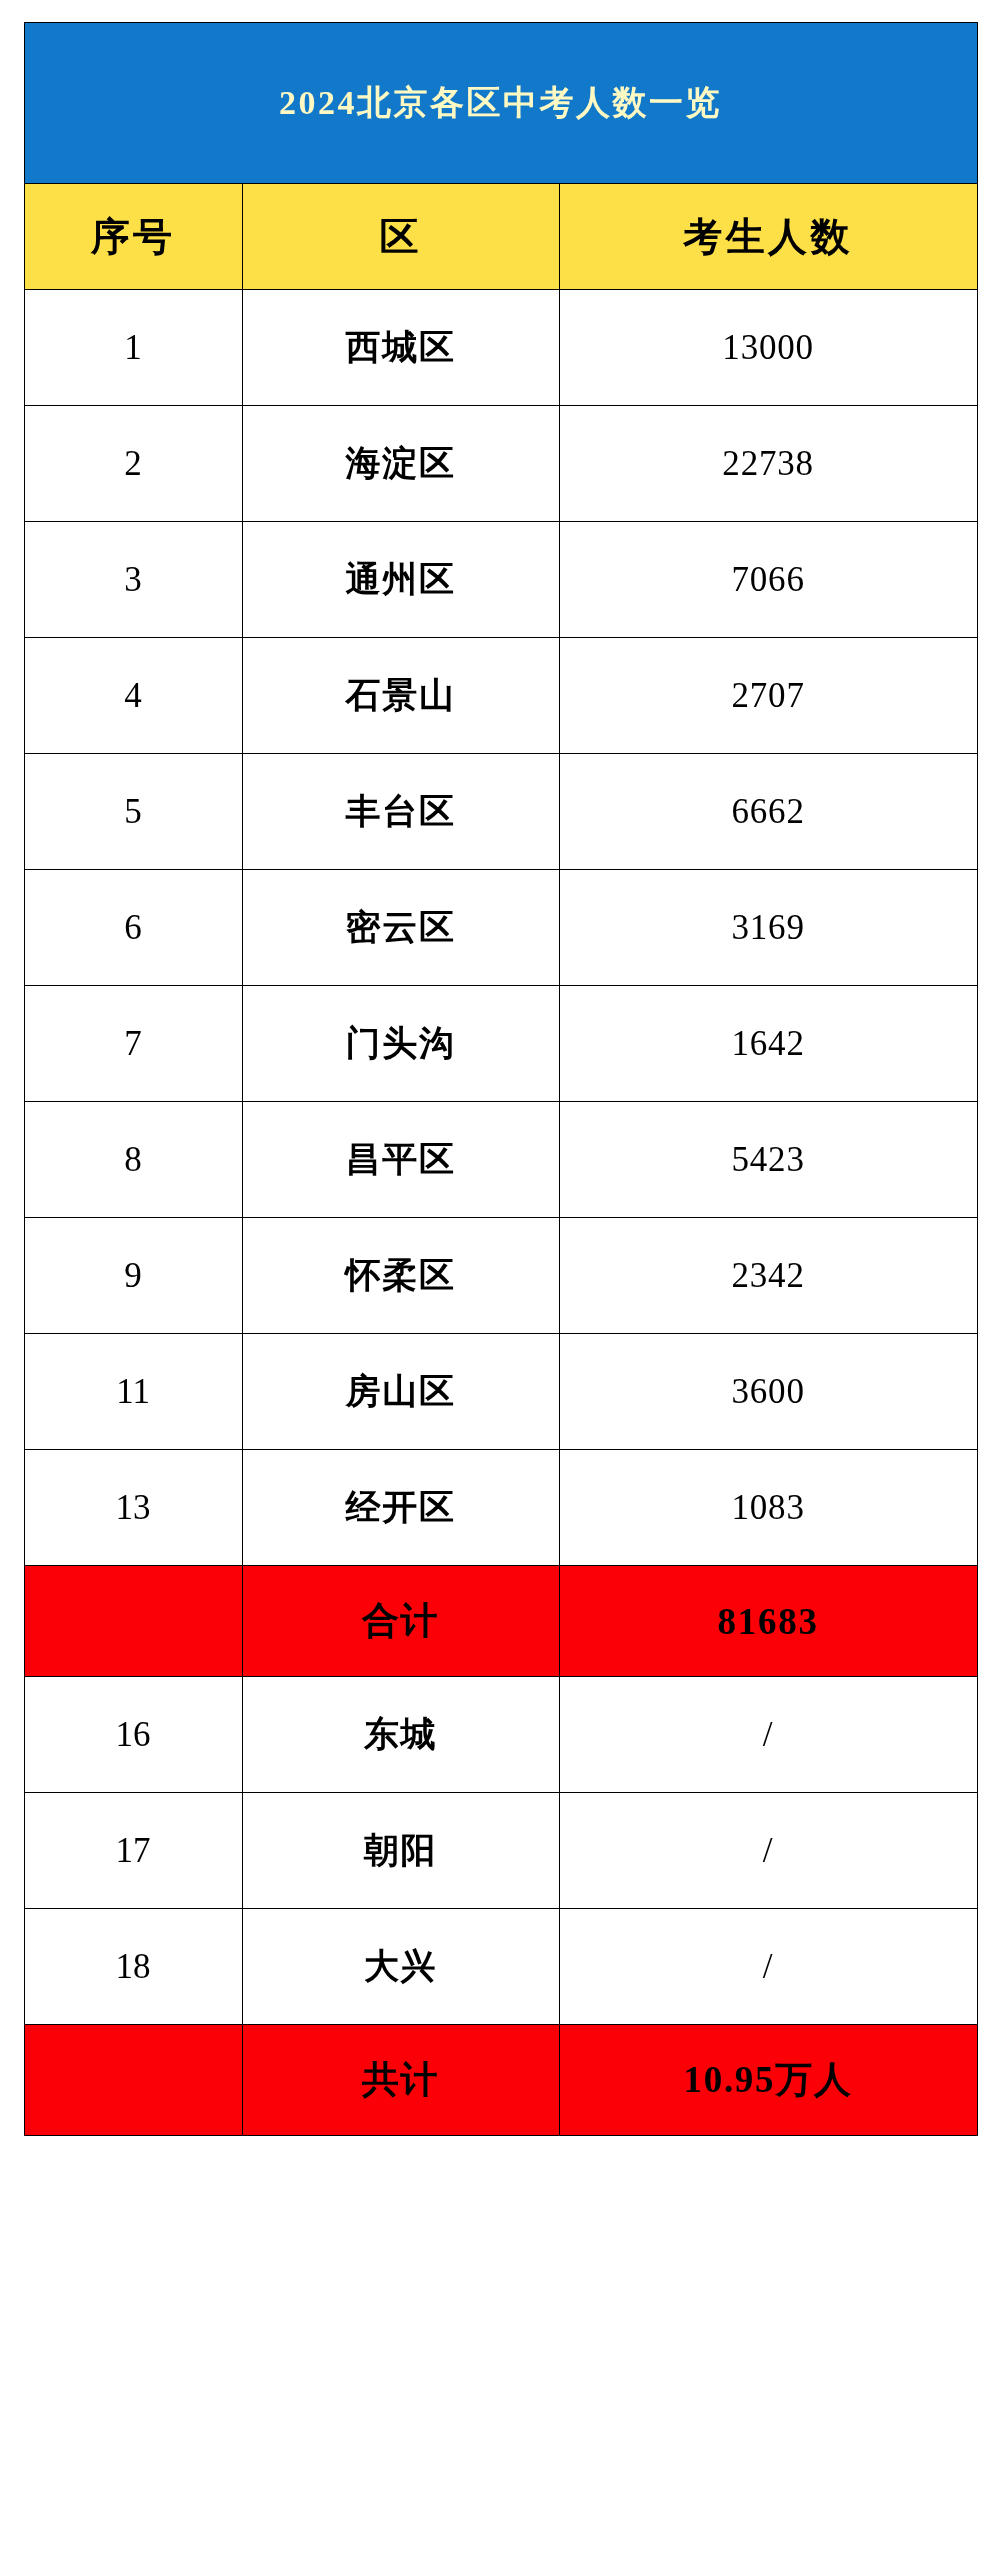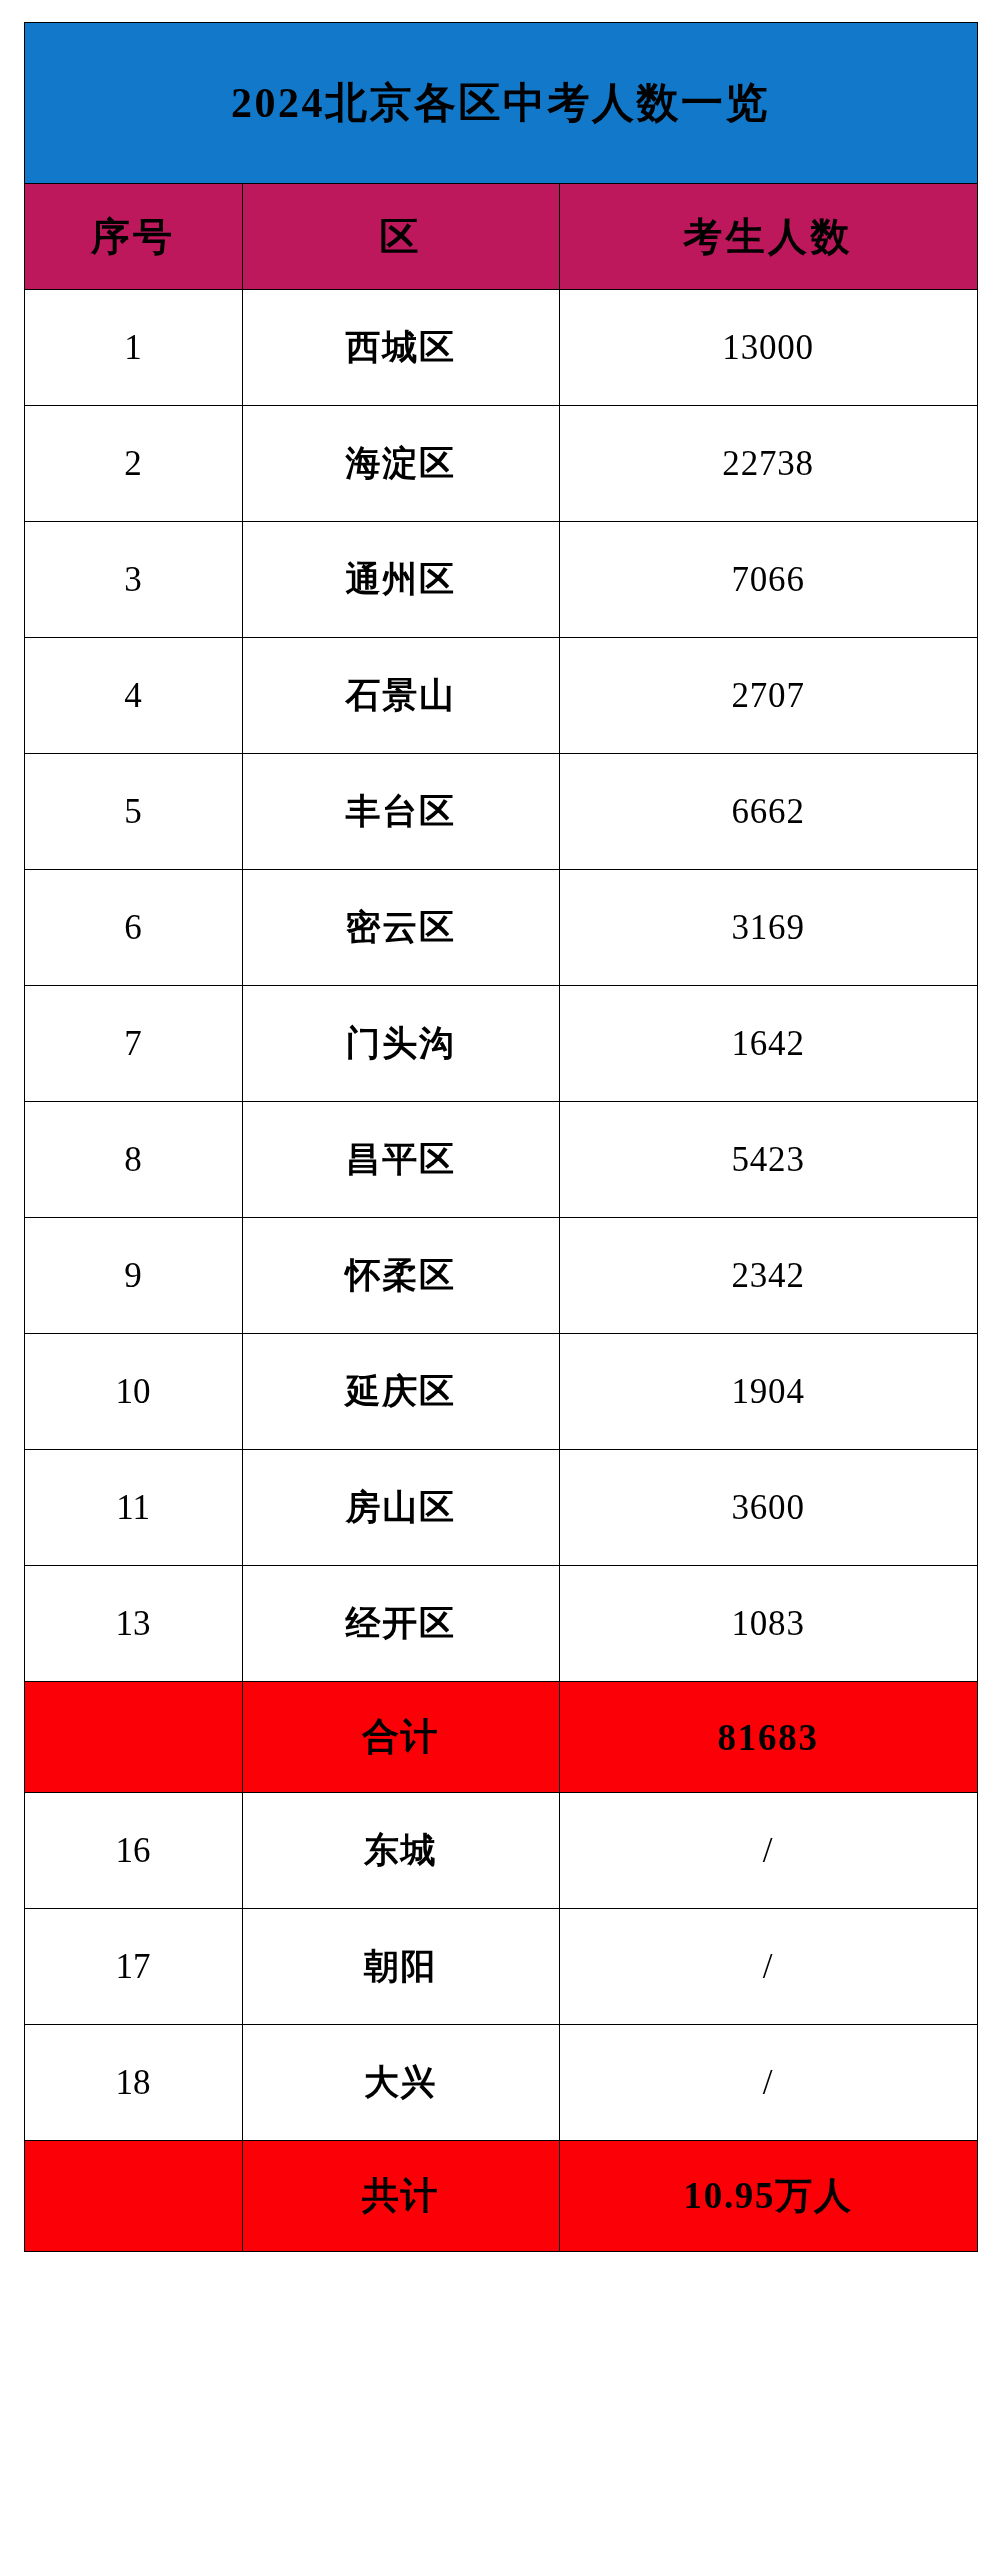--- a/index.html
+++ b/index.html
@@ -37,31 +37,31 @@
   }
 
   
   col.c-idx  { width: 218px; }
   col.c-dist { width: 317px; }
   col.c-num  { width: 418px; }
 
   
   .title-cell {
     background: #1279ca;
-    color: #000000;
+    color: #fef9c3;
     height: 160px;
-    font-size: 42px;
+    font-size: 34px;
     font-weight: bold;
     letter-spacing: 2.5px;
     border: 1.7px solid #000000;
   }
 
   
   .hdr-cell {
-    background: #be185d;
+    background: #fde047;
     color: #000000;
     height: 105px;
     font-size: 39px;
     font-weight: bold;
     letter-spacing: 3.4px;
   }
 
   
   .body-cell {
     height: 115px;
@@ -151,25 +151,20 @@
         <td class="body-cell idx">8</td>
         <td class="body-cell dist">昌平区</td>
         <td class="body-cell num">5423</td>
       </tr>
       <tr>
         <td class="body-cell idx">9</td>
         <td class="body-cell dist">怀柔区</td>
         <td class="body-cell num">2342</td>
       </tr>
       <tr>
-        <td class="body-cell idx">10</td>
-        <td class="body-cell dist">延庆区</td>
-        <td class="body-cell num">1904</td>
-      </tr>
-      <tr>
         <td class="body-cell idx">11</td>
         <td class="body-cell dist">房山区</td>
         <td class="body-cell num">3600</td>
       </tr>
       <tr>
         <td class="body-cell idx">13</td>
         <td class="body-cell dist">经开区</td>
         <td class="body-cell num">1083</td>
       </tr>
 

